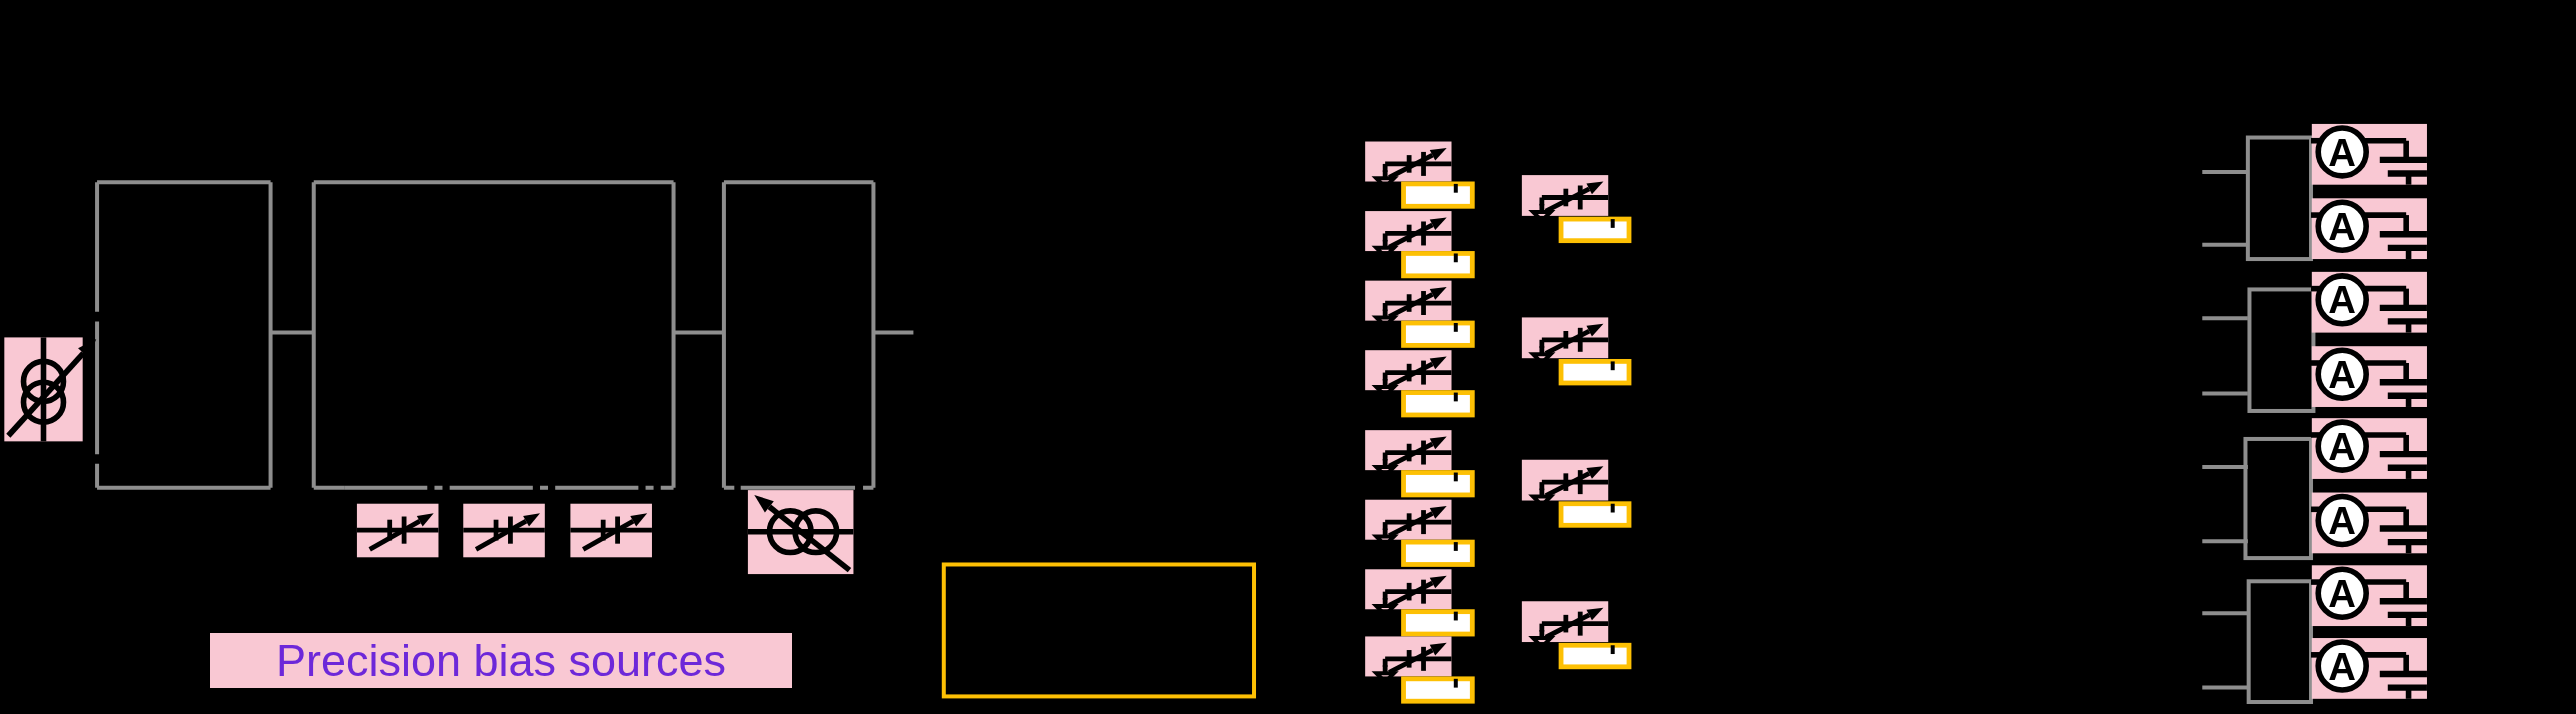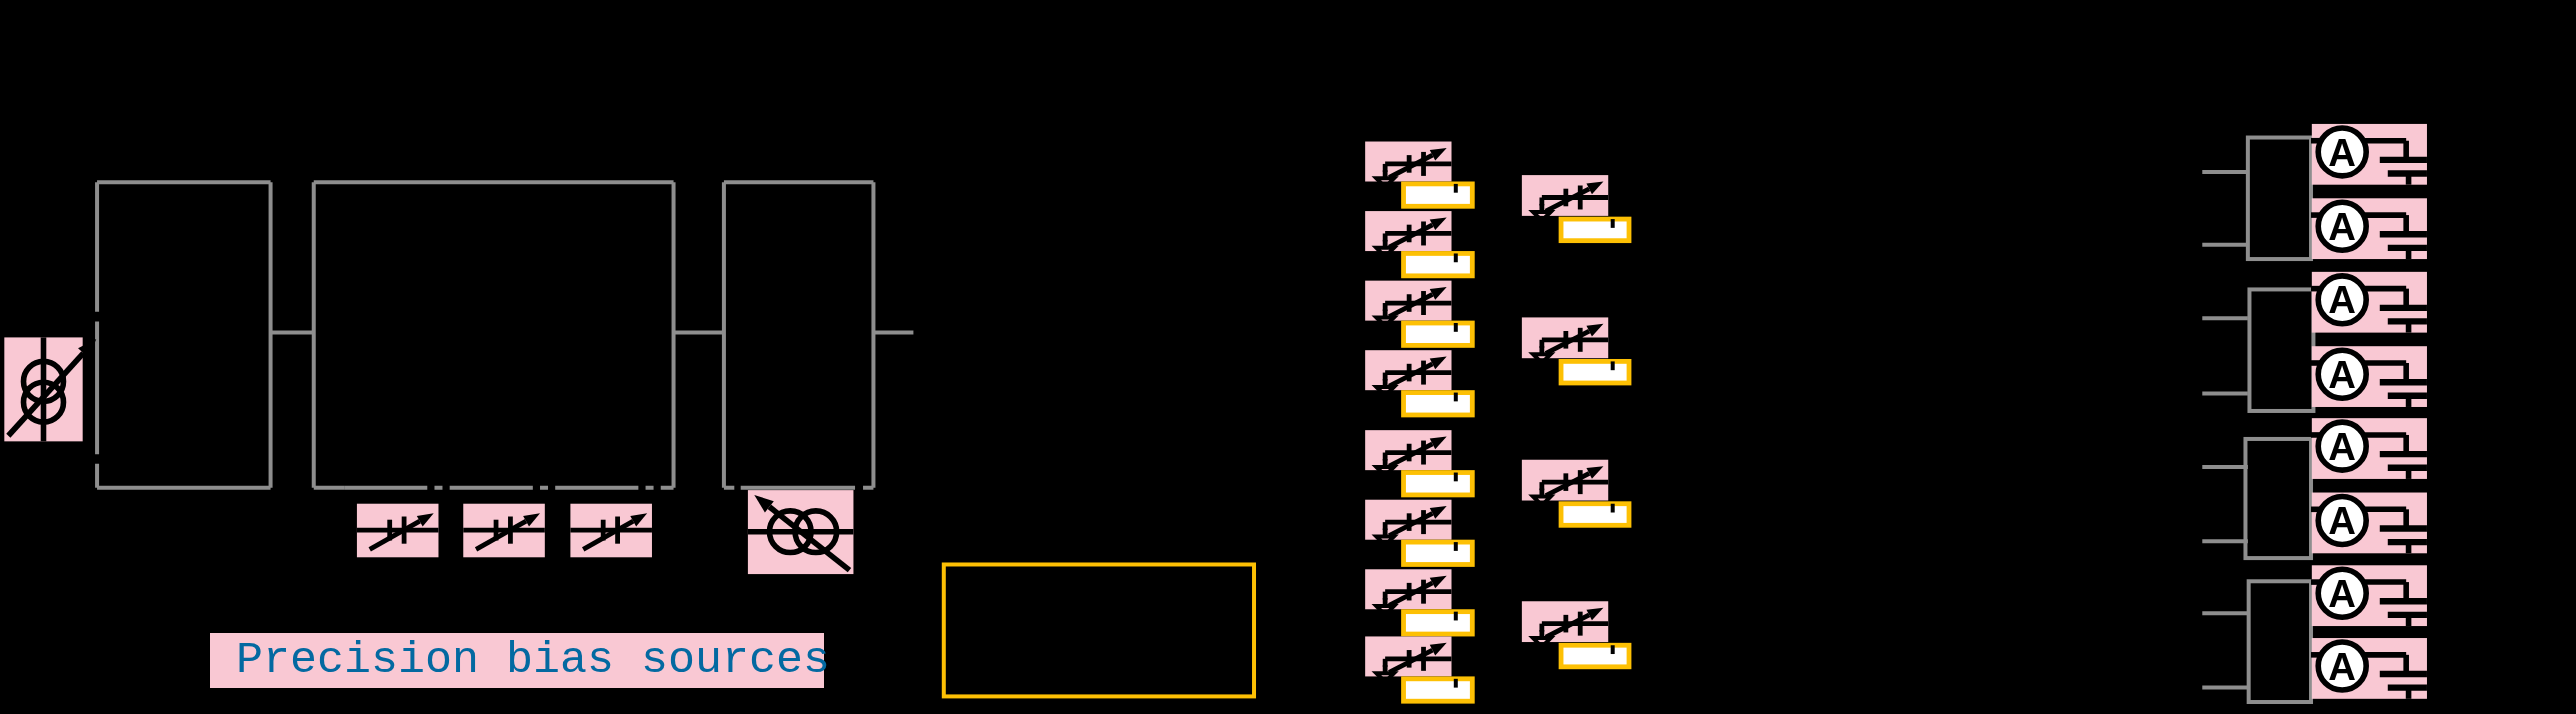--- a/index.html
+++ b/index.html
@@ -1,21 +1,21 @@
 <!DOCTYPE html>
 <html style="font-size:12.8px"><head>
 <meta charset="utf-8">
 <style>
   html,body{margin:0;padding:0;background:#000;}
   .stage{position:relative;width:2576px;height:714px;background:#000;overflow:hidden;
          font-family:"Liberation Sans",sans-serif;}
   #diagram{position:absolute;left:0;top:0;}
   .title-box{position:absolute;display:flex;align-items:center;justify-content:center;
-             color:#0369a1;font-size:45px;font-family:Liberation Mono, monospace;
-             white-space:nowrap;padding-left:32px;}
+             color:#6d28d9;font-size:45px;font-family:Liberation Sans, sans-serif;
+             white-space:nowrap;}
 </style>
 </head>
 <body>
 
 <div class="stage">
   <svg id="diagram" width="2576" height="714" viewBox="0 0 3221 893">
       <g>
         <line x1="121" y1="228" x2="338" y2="228" stroke="#8e8e8e" stroke-width="5"></line>
         <line x1="338" y1="228" x2="338" y2="610" stroke="#8e8e8e" stroke-width="5"></line>
         <line x1="121" y1="610" x2="338" y2="610" stroke="#8e8e8e" stroke-width="5"></line>

